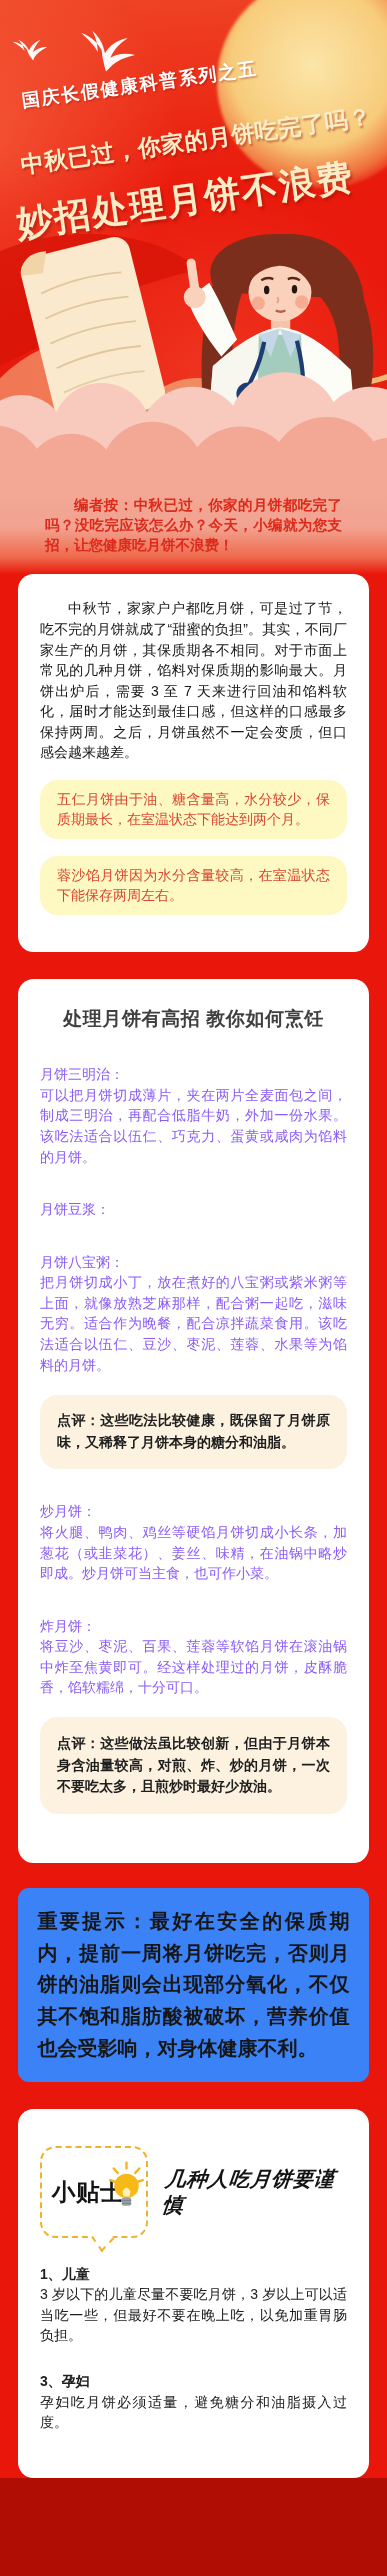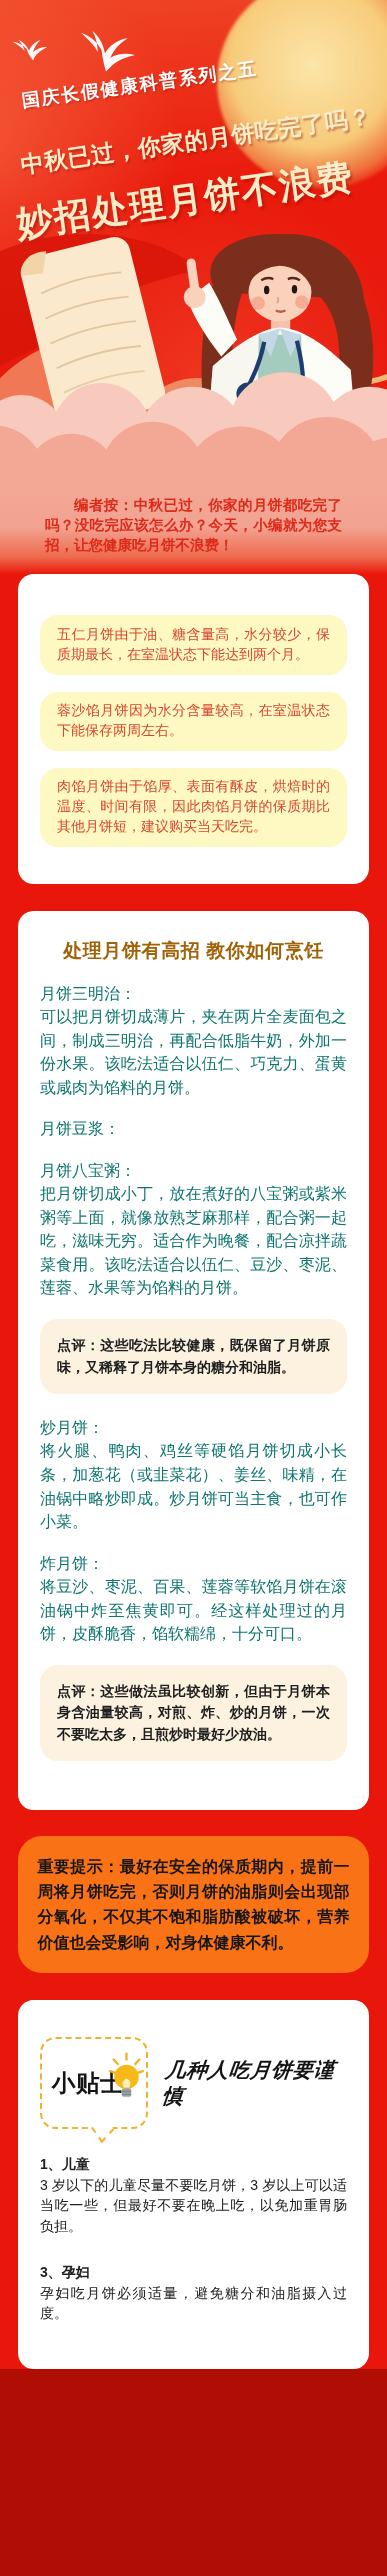--- a/index.html
+++ b/index.html
@@ -78,35 +78,35 @@
   }
   .indent{text-indent:2em;}
   .cream-box{
     background:#fef9c3;border-radius:18px;
     margin-top:17px;padding:9.7px 17px;
     color:#d8462f;font-size:14px;line-height:1.42;text-align:justify;
   }
   .card-cook{margin-top:27px;padding:27px 22px 35px;}
   .card-cook h2{
     margin:0 0 9.7px;text-align:center;
-    color:#a16207;font-size:19px;font-weight:bold;letter-spacing:0.6px;
-  }
-  .recipe{margin-top:18px;color:#0f766e;font-size:16px;line-height:1.47;text-align:justify;}
+    color:#404040;font-size:19px;font-weight:bold;letter-spacing:0.6px;
+  }
+  .recipe{margin-top:32px;color:#8b5cf6;font-size:14px;line-height:1.47;text-align:justify;}
   .recipe .r-title{display:block;}
   .comment-box{
     background:#fcf2df;border-radius:18px;
     margin:19.4px 0 22px;padding:15.7px 17px;
     color:#1e1e1e;font-size:14px;font-weight:600;line-height:1.55;text-align:justify;
   }
   .comment-box.last{margin-bottom:14px;}
   
   .tip-card{
-    background:#f97316;border-radius:24px;
+    background:#3b82f6;border-radius:11px;
     margin:25.4px 18px 0;padding:18px 19.4px;
-    color:#161616;font-size:16px;line-height:1.58;text-align:justify;
+    color:#161616;font-size:20px;line-height:1.58;text-align:justify;
   }
   .tip-card p{margin:0;font-weight:600;}
   .tip-label{font-weight:bold;}
   
   .card-tips{margin-top:27px;padding:37px 22px 45px;}
   .badge-row{display:flex;align-items:center;justify-content:flex-end;}
   .tips-badge{
     position:relative;flex:0 0 auto;
     width:104px;height:88px;
     border:2.4px dashed #efb32b;border-radius:15.7px;
@@ -223,23 +223,23 @@
         <rect x="0" y="400" width="640" height="22"></rect>
       </g>
     </svg>
   </section>
 
   <section class="editor-note">
     <p>编者按：中秋已过，你家的月饼都吃完了吗？没吃完应该怎么办？今天，小编就为您支招，让您健康吃月饼不浪费！</p>
   </section>
 
   <section class="card card-intro">
+    <p class="body-text indent">中秋节，家家户户都吃月饼，可是过了节，吃不完的月饼就成了“甜蜜的负担”。其实，不同厂家生产的月饼，其保质期各不相同。对于市面上常见的几种月饼，馅料对保质期的影响最大。月饼出炉后，需要 3 至 7 天来进行回油和馅料软化，届时才能达到最佳口感，但这样的口感最多保持两周。之后，月饼虽然不一定会变质，但口感会越来越差。</p>
     <div class="cream-box">五仁月饼由于油、糖含量高，水分较少，保质期最长，在室温状态下能达到两个月。</div>
     <div class="cream-box">蓉沙馅月饼因为水分含量较高，在室温状态下能保存两周左右。</div>
-    <div class="cream-box">肉馅月饼由于馅厚、表面有酥皮，烘焙时的温度、时间有限，因此肉馅月饼的保质期比其他月饼短，建议购买当天吃完。</div>
   </section>
 
   <section class="card card-cook">
     <h2>处理月饼有高招 教你如何烹饪</h2>
 
     <div class="recipe">
       <span class="r-title">月饼三明治：</span>
       <span>可以把月饼切成薄片，夹在两片全麦面包之间，制成三明治，再配合低脂牛奶，外加一份水果。该吃法适合以伍仁、巧克力、蛋黄或咸肉为馅料的月饼。</span>
     </div>
     <div class="recipe">

